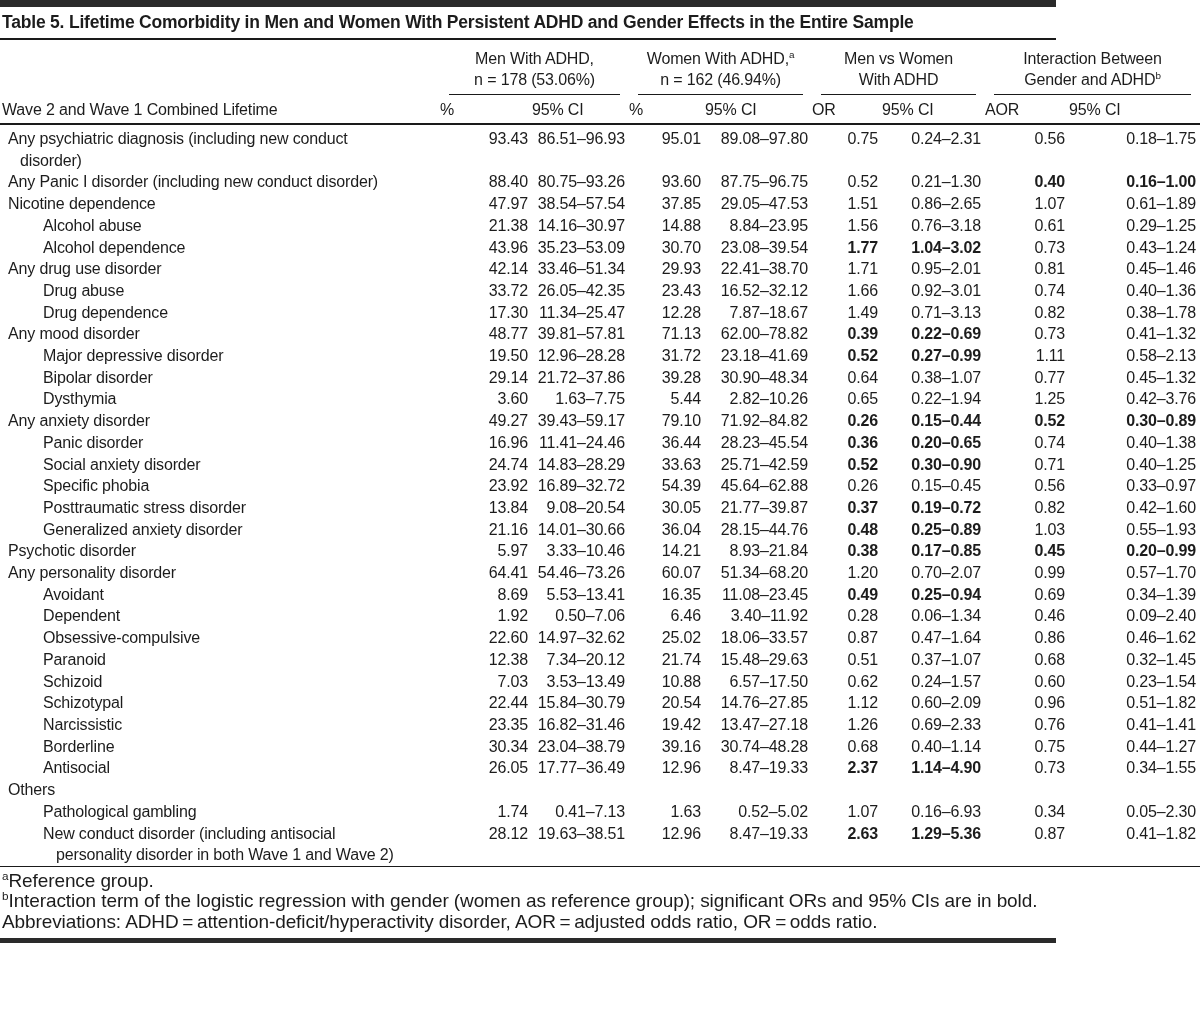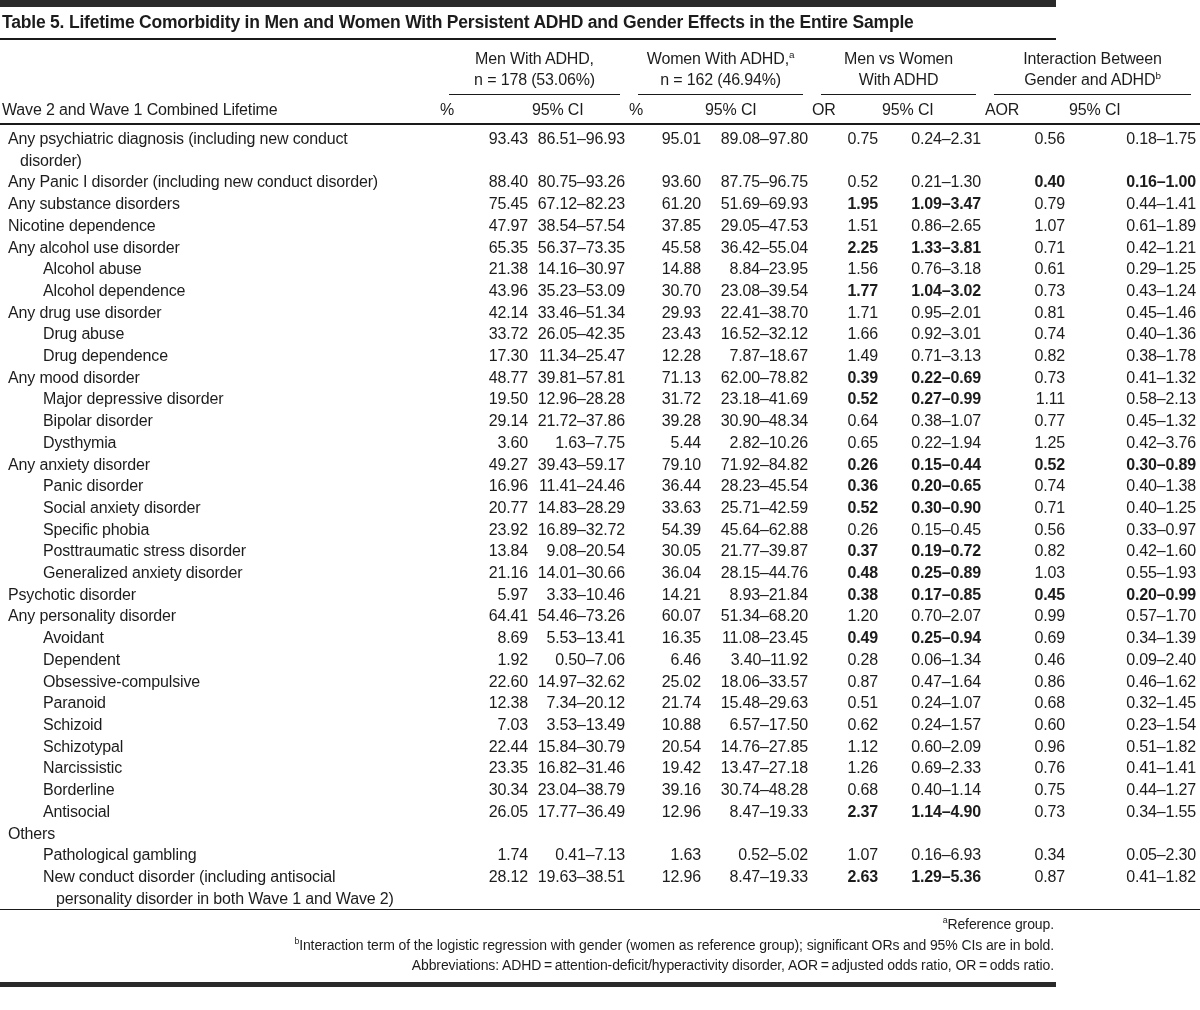--- a/index.html
+++ b/index.html
@@ -52,24 +52,23 @@
     padding:0;
   }
   tbody tr:first-child td{padding-top:3px;}
   td.num{text-align:right;padding-right:4px;white-space:nowrap;}
   td.b{font-weight:bold;}
   td.lv0{padding-left:20px;text-indent:-12px;}
   td.lv1{padding-left:56px;text-indent:-13px;}
   sup{font-size:62%;vertical-align:super;line-height:0;}
   .footnotes{
     padding:4px 2px 4px 2px;
-    font-size:14px;
+    font-size:19px;
     line-height:20.4px;
     letter-spacing:-0.1px;
-    text-align:right;
   }
   .footnote{white-space:normal;}
 </style>
 </head>
 <body>
 
 <div class="page">
   <div class="topbar"></div>
 
   <div class="title-row">Table 5. Lifetime Comorbidity in Men and Women With Persistent ADHD and Gender Effects in the Entire Sample</div>
@@ -131,53 +130,31 @@
           <td class="num">88.40</td>
           <td class="num">80.75–93.26</td>
           <td class="num">93.60</td>
           <td class="num">87.75–96.75</td>
           <td class="num">0.52</td>
           <td class="num">0.21–1.30</td>
           <td class="num b">0.40</td>
           <td class="num b">0.16–1.00</td>
         </tr>
         <tr>
-          <td class="stub lv0">Any substance disorders</td>
-          <td class="num">75.45</td>
-          <td class="num">67.12–82.23</td>
-          <td class="num">61.20</td>
-          <td class="num">51.69–69.93</td>
-          <td class="num b">1.95</td>
-          <td class="num b">1.09–3.47</td>
-          <td class="num">0.79</td>
-          <td class="num">0.44–1.41</td>
-        </tr>
-        <tr>
           <td class="stub lv0">Nicotine dependence</td>
           <td class="num">47.97</td>
           <td class="num">38.54–57.54</td>
           <td class="num">37.85</td>
           <td class="num">29.05–47.53</td>
           <td class="num">1.51</td>
           <td class="num">0.86–2.65</td>
           <td class="num">1.07</td>
           <td class="num">0.61–1.89</td>
         </tr>
         <tr>
-          <td class="stub lv0">Any alcohol use disorder</td>
-          <td class="num">65.35</td>
-          <td class="num">56.37–73.35</td>
-          <td class="num">45.58</td>
-          <td class="num">36.42–55.04</td>
-          <td class="num b">2.25</td>
-          <td class="num b">1.33–3.81</td>
-          <td class="num">0.71</td>
-          <td class="num">0.42–1.21</td>
-        </tr>
-        <tr>
           <td class="stub lv1">Alcohol abuse</td>
           <td class="num">21.38</td>
           <td class="num">14.16–30.97</td>
           <td class="num">14.88</td>
           <td class="num">8.84–23.95</td>
           <td class="num">1.56</td>
           <td class="num">0.76–3.18</td>
           <td class="num">0.61</td>
           <td class="num">0.29–1.25</td>
         </tr>
@@ -286,21 +263,21 @@
           <td class="num">11.41–24.46</td>
           <td class="num">36.44</td>
           <td class="num">28.23–45.54</td>
           <td class="num b">0.36</td>
           <td class="num b">0.20–0.65</td>
           <td class="num">0.74</td>
           <td class="num">0.40–1.38</td>
         </tr>
         <tr>
           <td class="stub lv1">Social anxiety disorder</td>
-          <td class="num">20.77</td>
+          <td class="num">24.74</td>
           <td class="num">14.83–28.29</td>
           <td class="num">33.63</td>
           <td class="num">25.71–42.59</td>
           <td class="num b">0.52</td>
           <td class="num b">0.30–0.90</td>
           <td class="num">0.71</td>
           <td class="num">0.40–1.25</td>
         </tr>
         <tr>
           <td class="stub lv1">Specific phobia</td>
@@ -390,21 +367,21 @@
           <td class="num">0.86</td>
           <td class="num">0.46–1.62</td>
         </tr>
         <tr>
           <td class="stub lv1">Paranoid</td>
           <td class="num">12.38</td>
           <td class="num">7.34–20.12</td>
           <td class="num">21.74</td>
           <td class="num">15.48–29.63</td>
           <td class="num">0.51</td>
-          <td class="num">0.24–1.07</td>
+          <td class="num">0.37–1.07</td>
           <td class="num">0.68</td>
           <td class="num">0.32–1.45</td>
         </tr>
         <tr>
           <td class="stub lv1">Schizoid</td>
           <td class="num">7.03</td>
           <td class="num">3.53–13.49</td>
           <td class="num">10.88</td>
           <td class="num">6.57–17.50</td>
           <td class="num">0.62</td>

